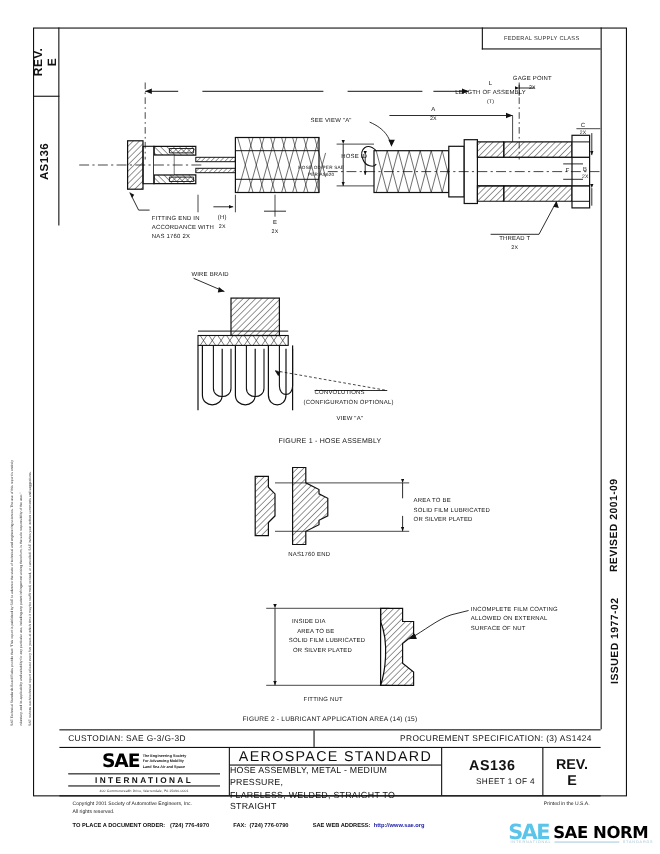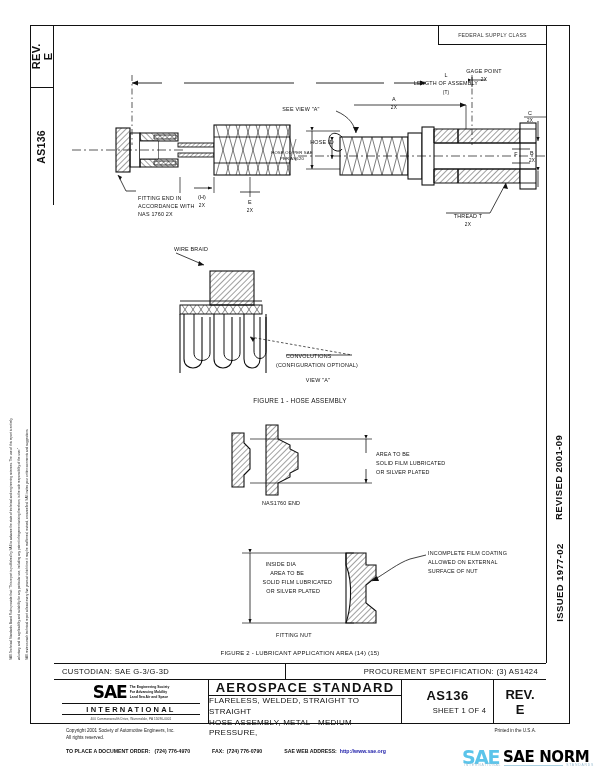--- a/index.html
+++ b/index.html
@@ -152,21 +152,21 @@
     flex: 1; height: 100%;
     border-right: 1.4px solid #111;
     display: flex; flex-direction: column;
   }
   .tb-mid-top {
     height: 20px;
     border-bottom: 1.4px solid #111;
     display: flex; align-items: center; justify-content: center;
   }
   .tb-mid-top span {
-    font-size: 13px; font-weight: bold; letter-spacing: 1.2px;
+    font-size: 13px; font-weight: normal; letter-spacing: 1.2px;
   }
   .tb-mid-bot {
     flex: 1; display: flex; flex-direction: column;
     align-items: center; justify-content: center;
     line-height: 1.35;
   }
   .tb-mid-bot span { font-size: 8px; letter-spacing: .25px; }
   .tb-num {
     width: 92px; height: 100%;
     border-right: 1.4px solid #111;
@@ -592,22 +592,22 @@
           <div class="sae-intl">INTERNATIONAL</div>
           <div class="sae-addr">400 Commonwealth Drive, Warrendale, PA 15096-0001</div>
         </div>
       </div>
 
       <div class="tb-mid">
         <div class="tb-mid-top">
           <span>AEROSPACE STANDARD</span>
         </div>
         <div class="tb-mid-bot">
+          <span>HOSE ASSEMBLY, METAL - MEDIUM PRESSURE,</span>
           <span>FLARELESS, WELDED, STRAIGHT TO STRAIGHT</span>
-          <span>HOSE ASSEMBLY, METAL - MEDIUM PRESSURE,</span>
         </div>
       </div>
 
       <div class="tb-num">
         <span class="big">AS136</span>
         <span class="sml">SHEET 1 OF 4</span>
       </div>
 
       <div class="tb-rev">
         <span class="big">REV.</span>

